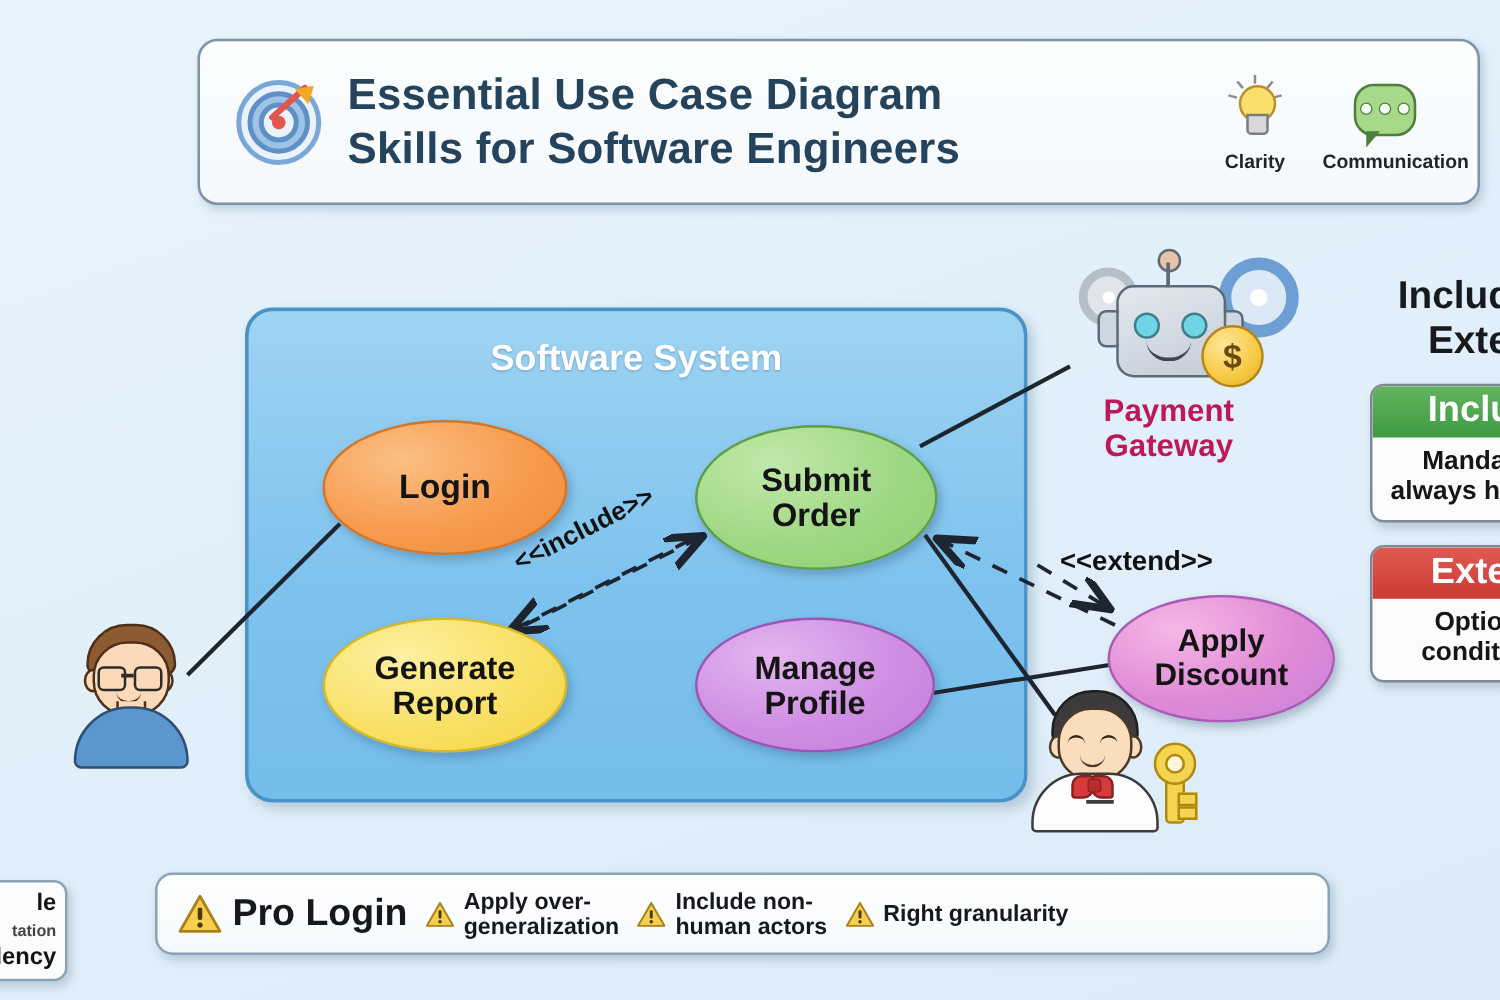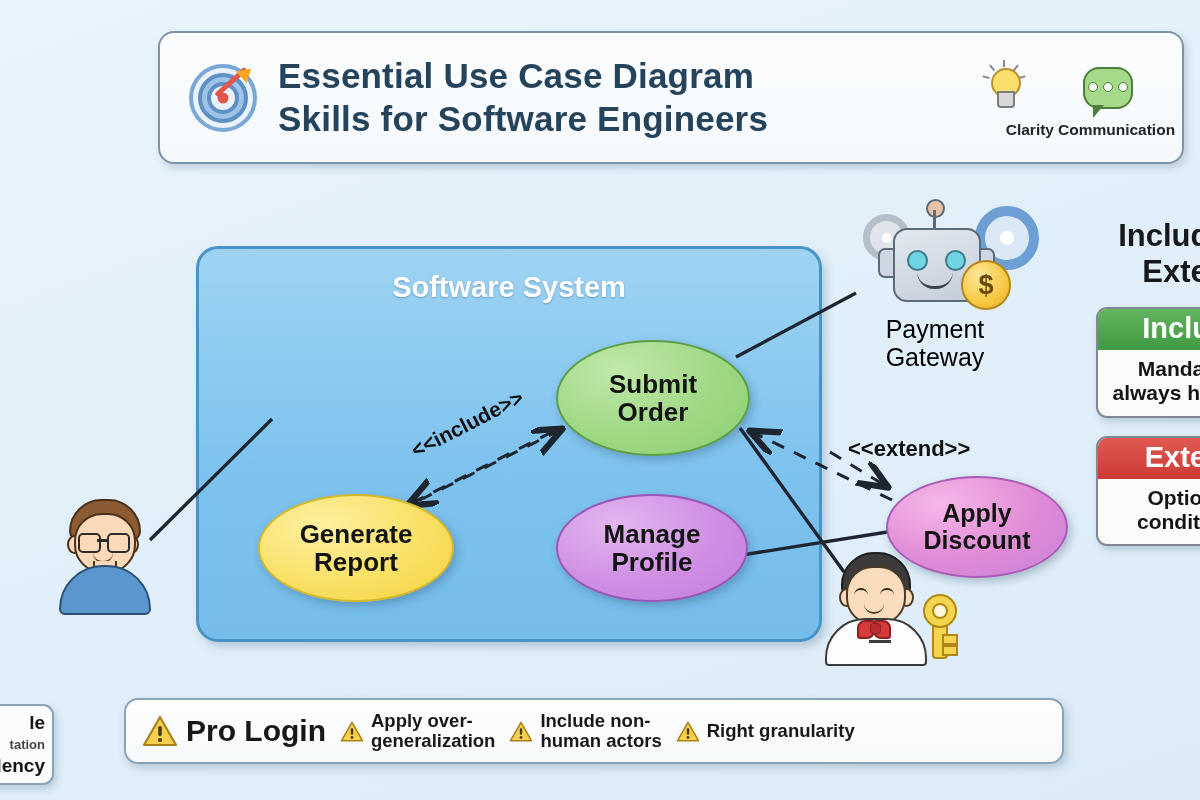--- a/index.html
+++ b/index.html
@@ -27,21 +27,21 @@
   .bull{position:absolute;width:11px;height:11px;border-radius:50%;background:#e2574c;left:50%;top:50%;transform:translate(-50%,-50%);}
   .arrow-shaft{position:absolute;width:40px;height:5px;background:#e2574c;border-radius:2px;
     left:26px;top:28px;transform:rotate(-42deg);transform-origin:left center;}
   .fletch{position:absolute;right:-4px;top:-2px;width:0;height:0;
     border-left:13px solid #f5a623;border-top:8px solid transparent;border-bottom:8px solid transparent;}
   #banner-title{
     margin-left:22px;color:#26435c;font-weight:bold;font-size:35px;line-height:1.22;
     letter-spacing:.2px;white-space:pre-line;flex:1 1 auto;
   }
   #header-pillars{display:flex;gap:4px;margin-right:24px;flex:0 0 auto;}
-  .pillar{width:100px;text-align:right;}
+  .pillar{width:100px;text-align:center;}
   .pillar .glyph{height:62px;display:flex;align-items:center;justify-content:center;}
   .pillar .plabel{font-size:15.5px;font-weight:bold;color:#21252b;margin-top:2px;white-space:nowrap;}
 
   
   .bulb{position:relative;width:40px;height:52px;}
   .bulb .globe{position:absolute;left:7px;top:6px;width:26px;height:26px;border-radius:50%;
     background:#fbdf6d;border:2px solid #b9902c;}
   .bulb .neck{position:absolute;left:13px;top:29px;width:14px;height:13px;background:#d8d8d8;border:2px solid #7c7c7c;border-radius:0 0 4px 4px;}
   .bulb .ray{position:absolute;width:2px;height:7px;background:#8a8a8a;left:19px;top:-2px;transform-origin:1px 22px;}
 
@@ -93,21 +93,21 @@
     background:radial-gradient(ellipse at 30% 26%,#f5b8e6 0%,#e08ad6 55%,#c583d9 100%);
     border:2.5px solid #a95bb5;}
 
   
   .rel-label{position:absolute;font-weight:bold;color:#111;font-size:21px;}
   #label-include{left:406px;top:412px;transform:rotate(-27deg);}
   #label-extend{left:848px;top:436px;font-size:22px;}
 
   
   .actor{position:absolute;text-align:center;}
-  .actor .aname{font-weight:normal;color:#000000;font-size:25px;line-height:1.1;white-space:pre-line;margin-top:2px;}
+  .actor .aname{font-weight:bold;color:#be185d;font-size:25px;line-height:1.1;white-space:pre-line;margin-top:2px;}
 
   
   #actor-customer{left:38px;top:497px;width:130px;}
   .person{position:relative;width:108px;height:112px;margin:0 auto;}
   .ph-hair{position:absolute;left:20px;top:2px;width:68px;height:38px;border-radius:34px 34px 10px 10px;background:#8c5b33;border:2px solid #4c3019;}
   .ph-face{position:absolute;left:25px;top:16px;width:58px;height:56px;border-radius:28px;background:#fbd9b9;border:2px solid #4c3019;}
   .ph-ear{position:absolute;top:38px;width:11px;height:15px;border-radius:50%;background:#fbd9b9;border:2px solid #4c3019;}
   .ph-ear.l{left:18px;} .ph-ear.r{right:18px;}
   .ph-glass{position:absolute;top:36px;width:19px;height:16px;border:2.5px solid #2c2c2c;border-radius:5px;}
   .ph-glass.l{left:29px;} .ph-glass.r{left:58px;}
@@ -270,20 +270,21 @@
     <line x1="844" y1="572" x2="740" y2="428" stroke="#1d2630" stroke-width="3.4"></line>
     <line x1="736" y1="556" x2="900" y2="530" stroke="#1d2630" stroke-width="3.4"></line>
 
     <line x1="552" y1="432" x2="410" y2="504" stroke="#1d2630" stroke-width="3" stroke-dasharray="13 11" marker-end="url(#ah)"></line>
     <line x1="420" y1="500" x2="560" y2="430" stroke="#1d2630" stroke-width="3" stroke-dasharray="13 11" marker-end="url(#ah)"></line>
 
     <line x1="892" y1="500" x2="752" y2="432" stroke="#1d2630" stroke-width="3" stroke-dasharray="13 11" marker-end="url(#ah)"></line>
     <line x1="830" y1="452" x2="886" y2="486" stroke="#1d2630" stroke-width="3" stroke-dasharray="13 11" marker-end="url(#ah)"></line>
   </svg>
 
+  <div class="usecase" id="uc-login">Login</div>
   <div class="usecase" id="uc-submit-order">Submit
 Order</div>
   <div class="usecase" id="uc-generate-report">Generate
 Report</div>
   <div class="usecase" id="uc-manage-profile">Manage
 Profile</div>
   <div class="usecase" id="uc-apply-discount">Apply
 Discount</div>
 
   <div class="rel-label" id="label-include">&lt;&lt;include&gt;&gt;</div>

